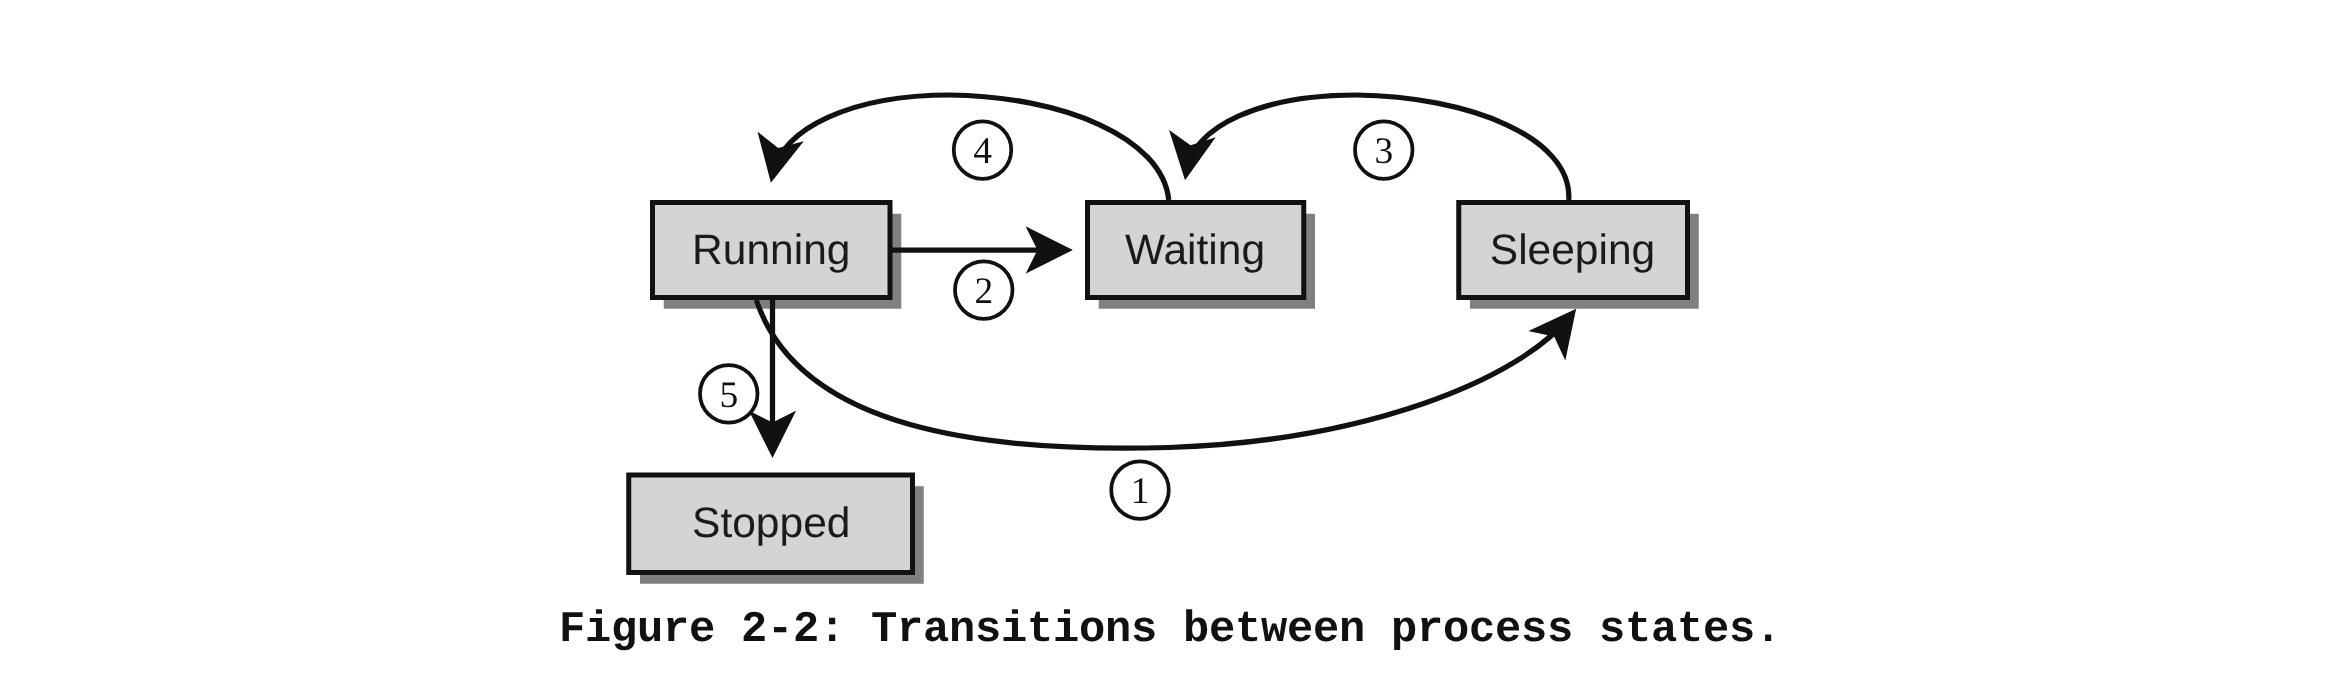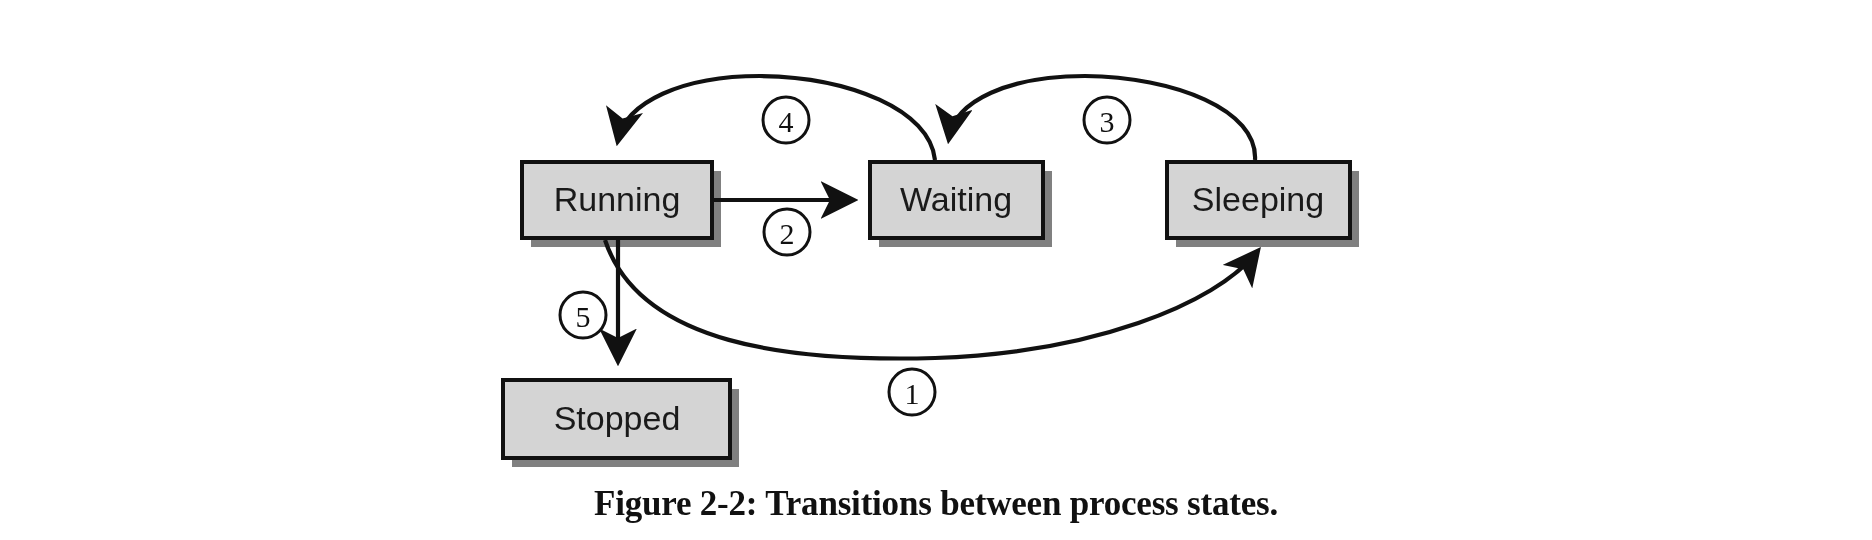--- a/index.html
+++ b/index.html
@@ -41,21 +41,21 @@
     fill: #111111;
     text-anchor: middle;
     dominant-baseline: central;
   }
   .caption-text {
     position: absolute;
     left: 0;
     top: 484px;
     width: 1872px;
     text-align: center;
-    font-family: Liberation Serif, serif;
+    font-family: Liberation Mono, monospace;
     font-weight: bold;
     font-size: 35px;
     color: #111111;
     letter-spacing: -0.2px;
     white-space: nowrap;
   }
 </style>
 </head>
 <body>
 

